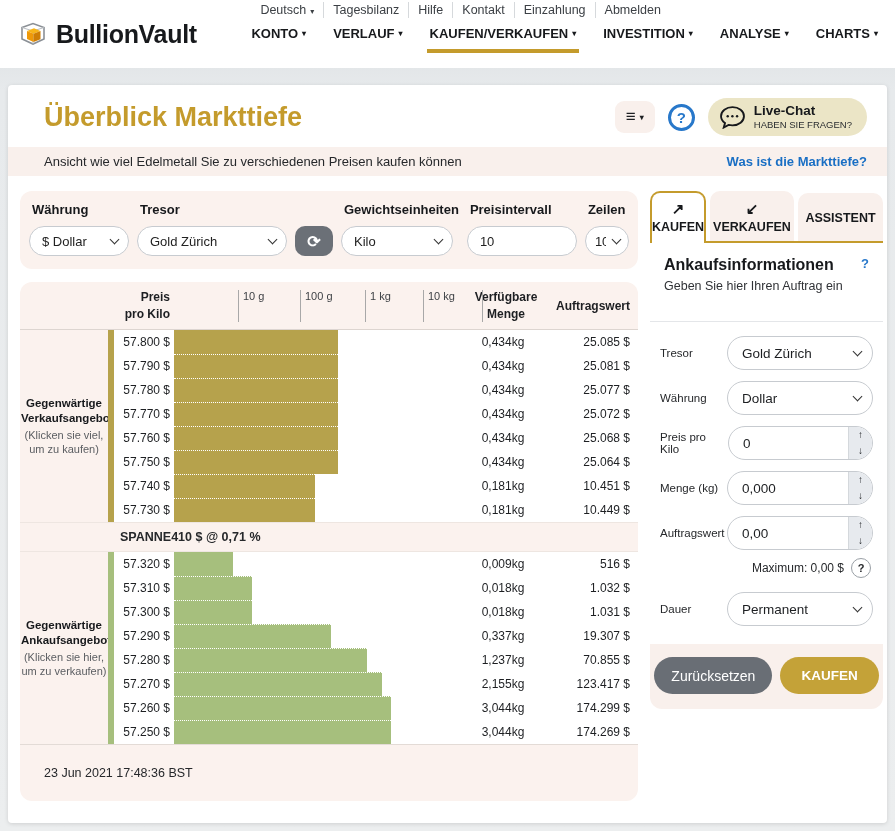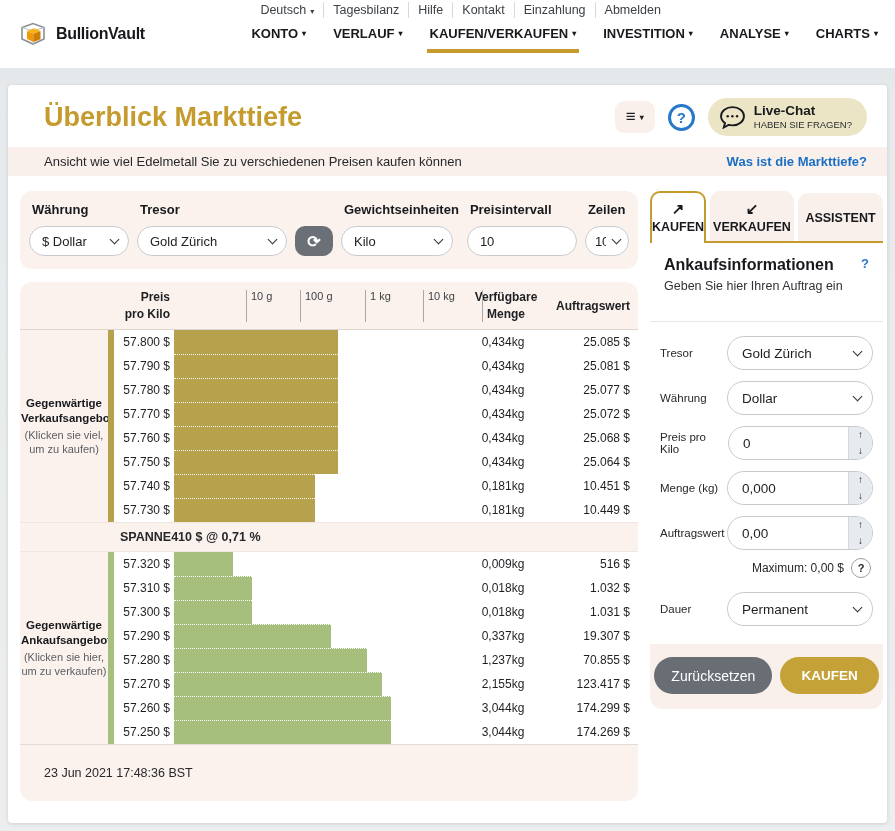--- a/index.html
+++ b/index.html
@@ -9,21 +9,21 @@
   *{box-sizing:border-box}
   html,body{margin:0;padding:0}
   body{
     width:895px;height:831px;overflow:hidden;
     font-family:"Liberation Sans",sans-serif;color:#1d1f22;
     background:linear-gradient(180deg,#d7dbde 0px,#e7eaec 90px,#eceeef 100%);
   }
   
   .top-header{height:68px;background:#fff;display:flex;justify-content:space-between;padding:0 17px}
   .logo-area{display:flex;align-items:center;gap:7px}
-  .brand{font-size:16px;font-weight:700;color:#17191c;letter-spacing:-.3px}
+  .brand{font-size:25px;font-weight:700;color:#17191c;letter-spacing:-.3px}
   .header-right{display:flex;flex-direction:column;align-items:flex-start;padding-top:2px}
   .utility-nav{display:flex;align-items:center;font-size:12.5px;color:#3c4045}
   .u-item{padding:1px 9px;cursor:pointer;border-left:1px solid #d6d9dc;white-space:nowrap}
   .u-item:first-child{border-left:none}
   .u-item .caret,.nav-item .caret,.menu-btn .caret{font-size:8px;margin-left:4px}
   .main-nav{display:flex;gap:27px;margin-top:8px;font-size:13px;font-weight:700;color:#17191c}
   .nav-item{position:relative;padding-bottom:12px;cursor:pointer;display:flex;align-items:center;white-space:nowrap}
   .nav-item.active::after{content:"";position:absolute;left:-3px;right:-3px;bottom:0;height:4px;background:var(--gold)}
   
   .main-card{position:relative;margin:17px 8px 0;height:738px;background:#fff;border-radius:4px;box-shadow:0 1px 4px rgba(0,0,0,.13);overflow:hidden}
@@ -241,21 +241,21 @@
 
       <div class="depth">
         <div class="depth-head">
           <div class="dh-spacer"></div>
           <div class="dh-price">
             <div>Preis</div>
             <div>pro Kilo</div>
           </div>
           <div class="dh-scale">
               <div class="tick" style="left: 0px; margin-top: 45px;">0 g</div>
-              <div class="tick" style="left: 70px;">10 g</div>
+              <div class="tick" style="left: 62px;">10 g</div>
               <div class="tick" style="left: 124px;">100 g</div>
               <div class="tick" style="left: 189px;">1 kg</div>
               <div class="tick" style="left: 247px;">10 kg</div>
               <div class="tick" style="left: 306px;"></div>
             </div>
           <div class="dh-qty">
             <div>Verfügbare</div>
             <div>Menge</div>
           </div>
           <div class="dh-val">Auftragswert</div>

